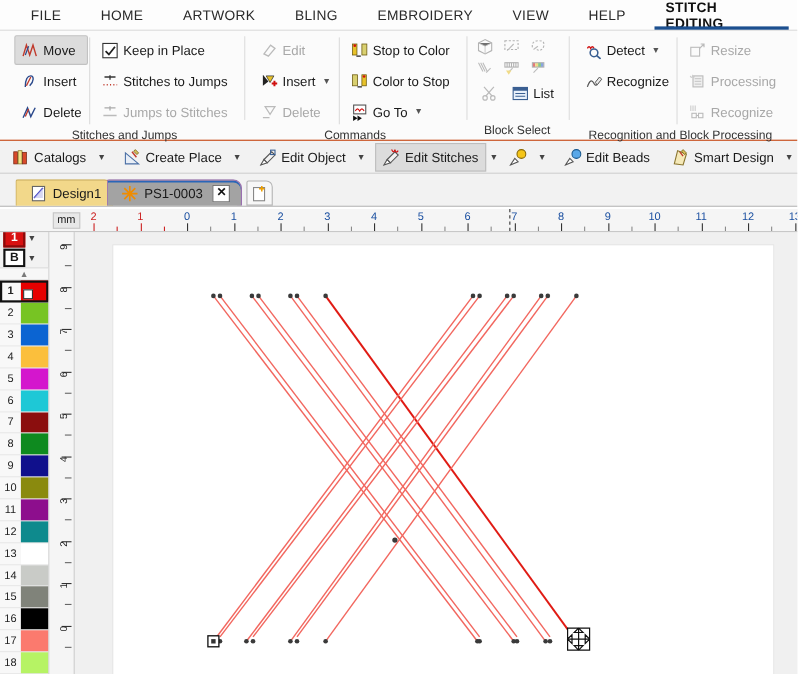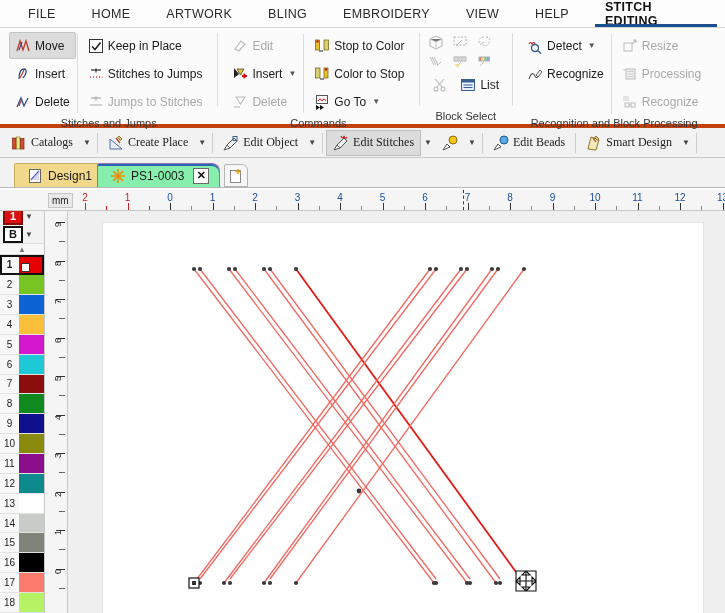--- a/index.html
+++ b/index.html
@@ -21,22 +21,22 @@
     padding:0 18px;font-size:12.5px;color:#2a2a2a;letter-spacing:.3px;
     cursor:default;position:relative;
   }
   .menu-tab.active{font-weight:bold;color:#111;}
   .menu-tab.active:after{
     content:"";position:absolute;left:8px;right:8px;bottom:0;height:3px;background:#1c4f8f;
   }
 
   
   .ribbon{
-    height:100px;background:#fbfbfb;border-bottom:4px solid #c2410c;
-    display:flex;align-items:stretch;position:relative;box-sizing:border-box;
+    height:100px;background:#fbfbfb;border-bottom:1px solid #c2410c;
+    display:flex;align-items:stretch;position:relative;box-sizing:border-box;justify-content:center;
   }
   .rgroup{
     display:flex;flex-direction:column;justify-content:space-between;
     padding:4px 6px 2px 6px;position:relative;box-sizing:border-box;
   }
   .rgroup + .rgroup:before{
     content:"";position:absolute;left:0;top:5px;bottom:18px;width:1px;background:#dcdcdc;
   }
   .rgroup-body{display:flex;flex:1;}
   .rgroup-title{
@@ -61,39 +61,39 @@
   .icorow{display:flex;gap:4px;align-items:center;}
   .gico{width:20px;height:18px;display:inline-block;position:relative;opacity:.55;}
 
   
   .toolbar2{
     height:30px;background:#f2f2f2;border-bottom:1px solid #c9c9c9;
     display:flex;align-items:center;box-sizing:border-box;padding-left:4px;
   }
   .tb-btn{
     display:flex;align-items:center;gap:4px;height:24px;padding:0 6px;
-    font-size:12px;white-space:nowrap;border:1px solid transparent;cursor:default;font-family:Liberation Serif, serif;
+    font-size:12px;white-space:nowrap;border:1px solid transparent;cursor:default;
   }
   .tb-btn.sel{background:#dcdcdc;border-color:#bdbdbd;}
   .tb-sep{width:1px;height:20px;background:#cccccc;margin:0 3px;}
   .tb-caret{font-size:8px;color:#444;padding:0 3px;}
 
   
   .tabstrip{
     height:30px;background:#f2f2f2;border-bottom:1px solid #b8b8b8;
     display:flex;align-items:flex-end;padding-left:14px;box-sizing:border-box;position:relative;
   }
   .dtab{
     display:flex;align-items:center;gap:5px;height:23px;padding:0 10px 0 12px;
     font-size:12px;position:relative;cursor:default;
     border:1px solid #9a9a6a;border-bottom:none;
     border-radius:2px 8px 0 0;margin-right:-6px;
   }
   .dtab.yellow{background:#f2d88a;border-color:#c9ad5f;z-index:1;}
-  .dtab.purple{background:#86efac;border-color:#9a6fb0;z-index:2;box-shadow:inset 0 2px 0 #2a66b8;}
+  .dtab.purple{background:#a3a3a3;border-color:#9a6fb0;z-index:2;box-shadow:inset 0 2px 0 #2a66b8;}
   .dtab .closex{
     width:14px;height:14px;line-height:12px;text-align:center;font-size:11px;font-weight:bold;
     border:1px solid #6b6b6b;background:#fff;margin-left:4px;color:#111;
   }
   .newtab{
     width:22px;height:21px;border:1px solid #b4b4b4;background:#f7f7f7;
     border-radius:2px 6px 0 0;margin-left:10px;display:flex;align-items:center;justify-content:center;
   }
 
   

